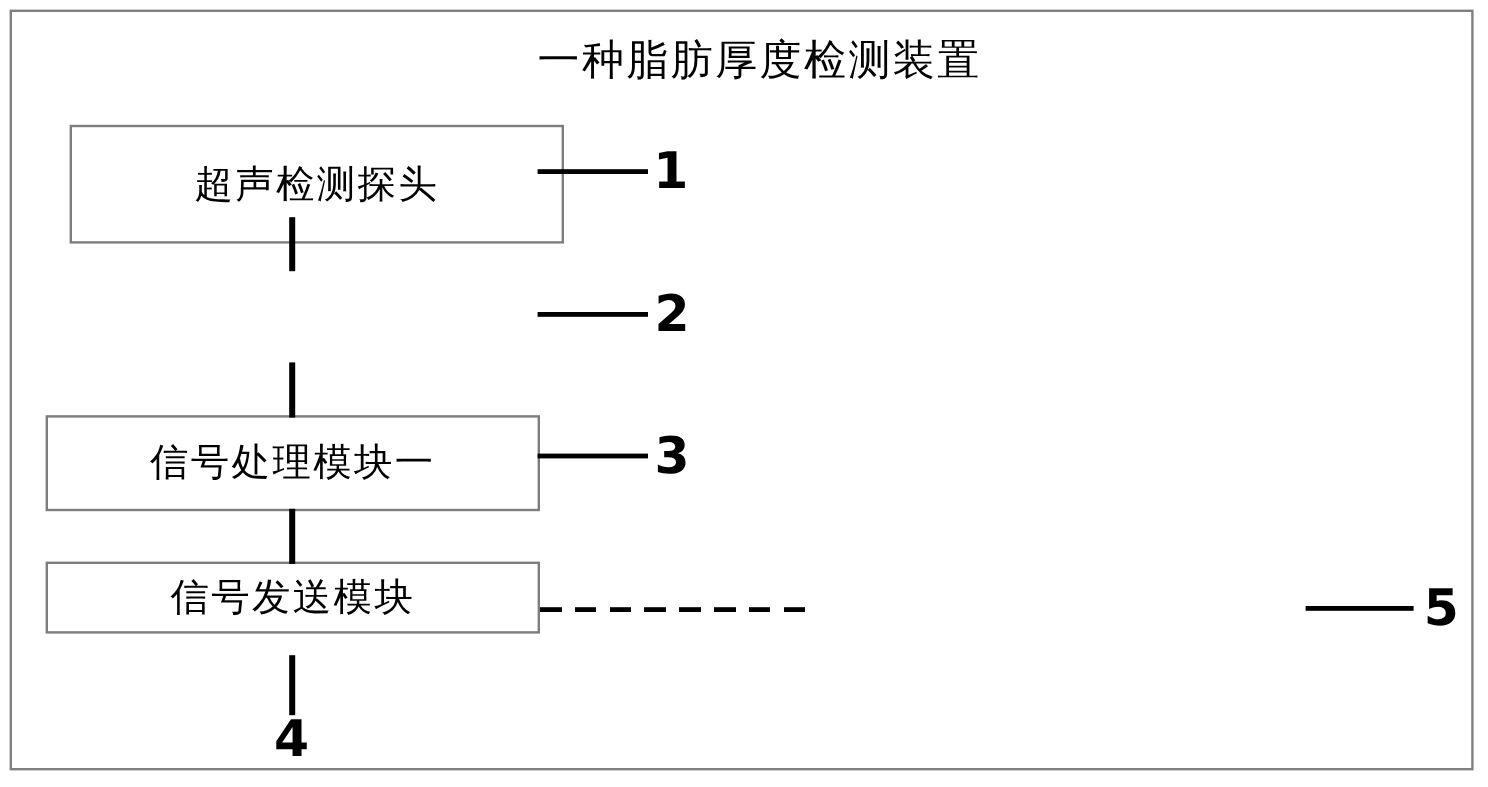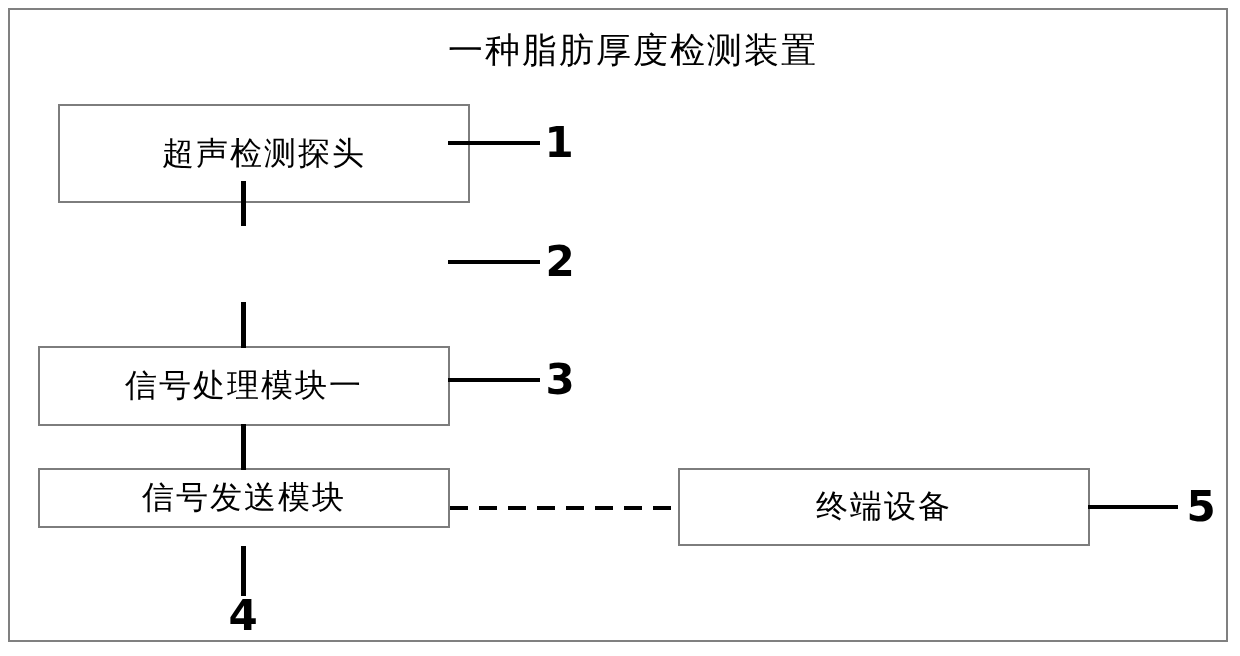--- a/index.html
+++ b/index.html
@@ -102,23 +102,20 @@
 
   <div class="box box-1">
     <span>超声检测探头</span>
   </div>
   <div class="box box-3">
     <span>信号处理模块一</span>
   </div>
   <div class="box box-4">
     <span>信号发送模块</span>
   </div>
-  <div class="box box-5">
-    <span>终端设备</span>
-  </div>
 
   <div class="vline v-1"></div>
   <div class="vline v-2"></div>
   <div class="vline v-3"></div>
   <div class="vline v-4"></div>
 
   <div class="dashline"></div>
 
   <div class="leader l-1"></div>
   <div class="leader l-2"></div>

